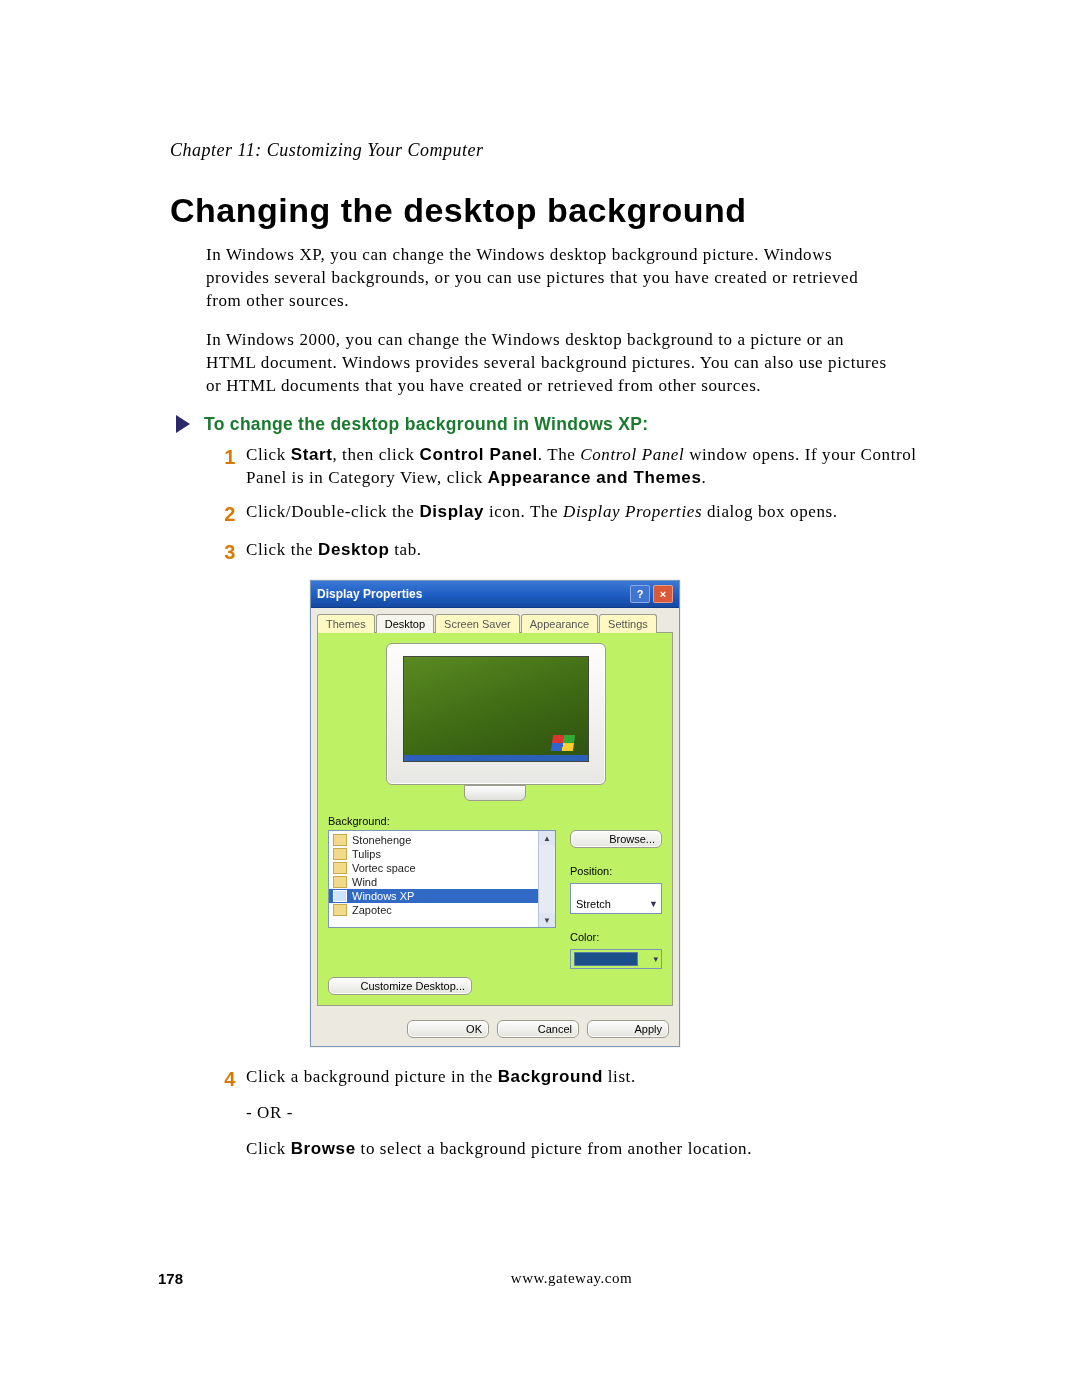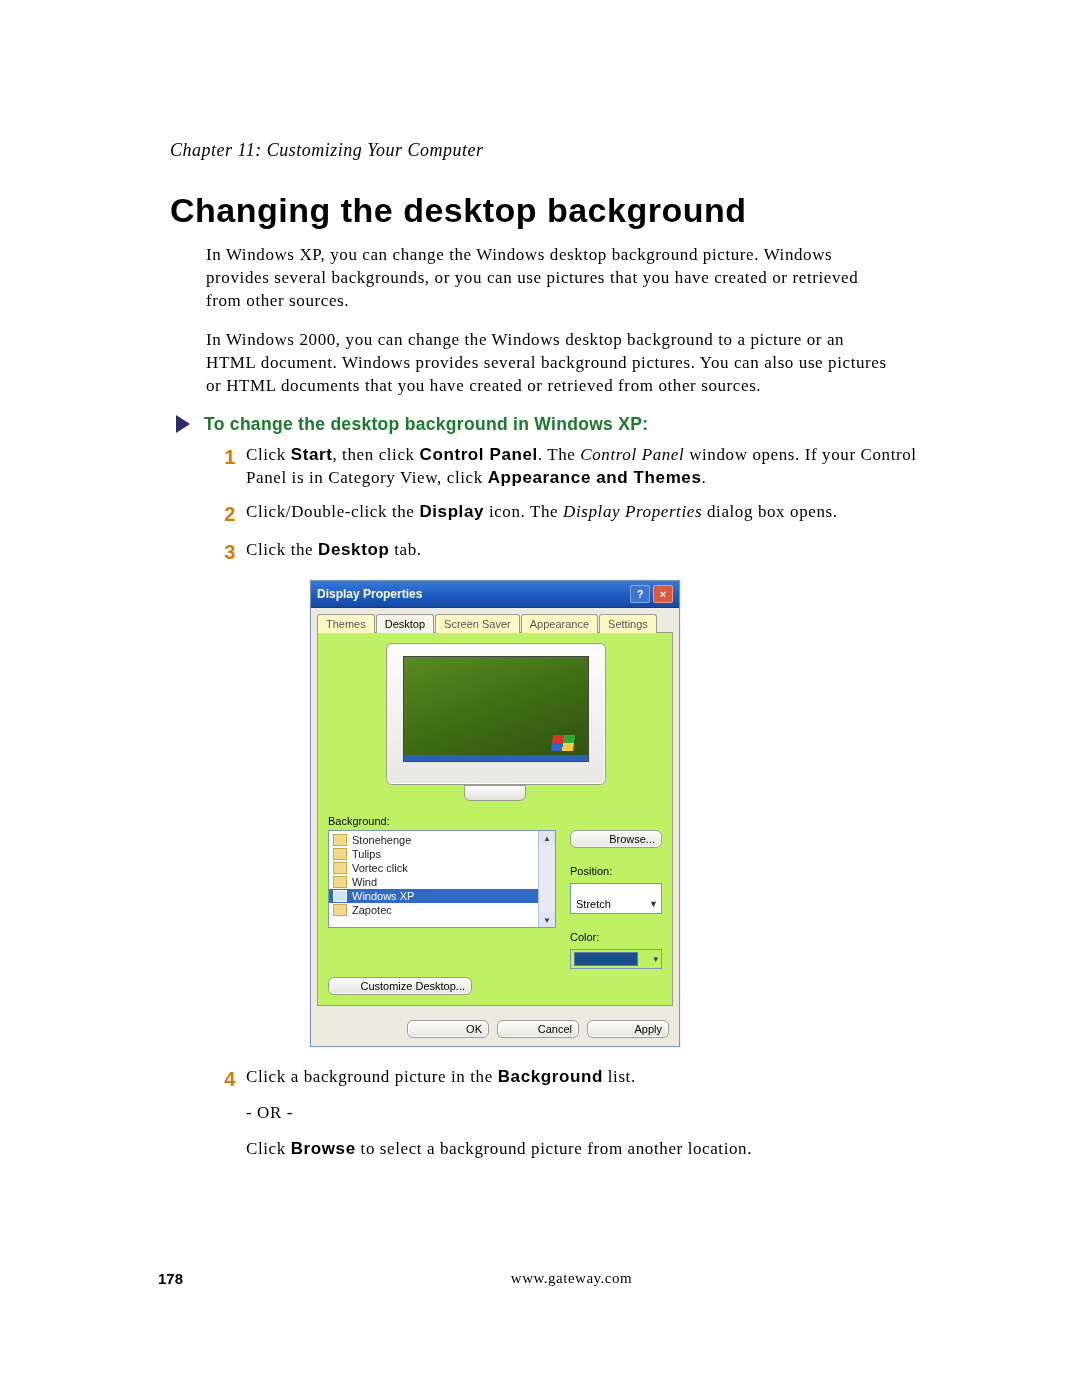--- a/index.html
+++ b/index.html
@@ -320,21 +320,21 @@
               <div class="bg-item">
                   <span class="ico"></span>
                   <span>Stonehenge</span>
                 </div>
               <div class="bg-item">
                   <span class="ico"></span>
                   <span>Tulips</span>
                 </div>
               <div class="bg-item">
                   <span class="ico"></span>
-                  <span>Vortec click</span>
+                  <span>Vortec space</span>
                 </div>
               <div class="bg-item">
                   <span class="ico"></span>
                   <span>Wind</span>
                 </div>
               <div class="bg-item sel">
                   <span class="ico"></span>
                   <span>Windows XP</span>
                 </div>
               <div class="bg-item">

